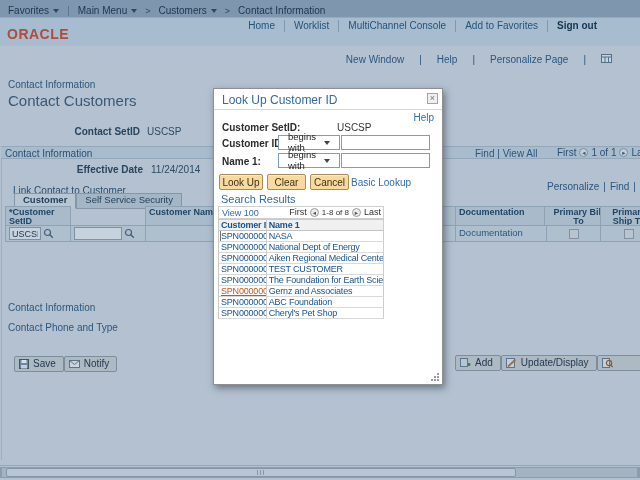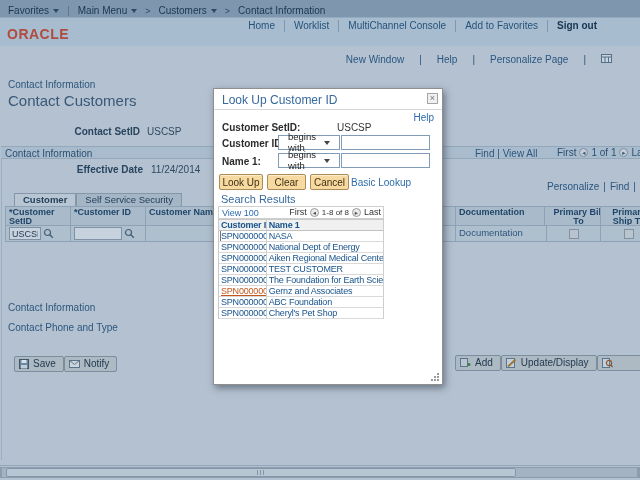--- a/index.html
+++ b/index.html
@@ -176,40 +176,40 @@
       <span class="pgbtn">◂</span>
       <span>1 of 1</span>
       <span class="pgbtn">▸</span>
       <span>Last</span>
     </span>
   </div>
 
   <div class="flabel" style="left:0; top:164px; width:143px;">Effective Date</div>
   <div class="fvalue" style="left:151px; top:164px;">11/24/2014</div>
 
+  <div class="sectlabel">Link Contact to Customer</div>
 
   <div class="gridtools">
     <span>Personalize</span>
     <span>|</span>
     <span>Find</span>
     <span>|</span>
     <svg width="10" height="9">
         <rect x="0.5" y="2.5" width="7" height="6" fill="#c7d3de" stroke="#55718a"></rect>
         <rect x="4" y="0.5" width="5.5" height="4" fill="#c7d3de" stroke="#55718a"></rect>
       </svg>
 
   </div>
 
   <div class="tabs">
     <span class="tab active">Customer</span>
     <span class="tab">Self Service Security</span>
   </div>
 
   <div class="gh" style="left:5px; width:66px;">*Customer SetID</div>
-  <div class="gh" style="left:70px; width:76px;">*Customer ID</div>
   <div class="gh" style="left:145px; width:311px;">Customer Name</div>
   <div class="gh" style="left:455px; width:92px;">Documentation</div>
   <div class="gh center" style="left:544px; width:69px;">Primary Bill To</div>
   <div class="gh center" style="left:600px; width:58px;">Primary Ship To</div>
 
   <div class="gr" style="left:5px; width:66px;">
     <input class="gin" style="width: 32px;" value="USCSP">
     <svg width="11" height="11">
         <circle cx="4.5" cy="4.5" r="3" fill="none" stroke="#46607a" stroke-width="1.2"></circle>
         <line x1="6.8" y1="6.8" x2="9.8" y2="9.8" stroke="#46607a" stroke-width="1.4"></line>

